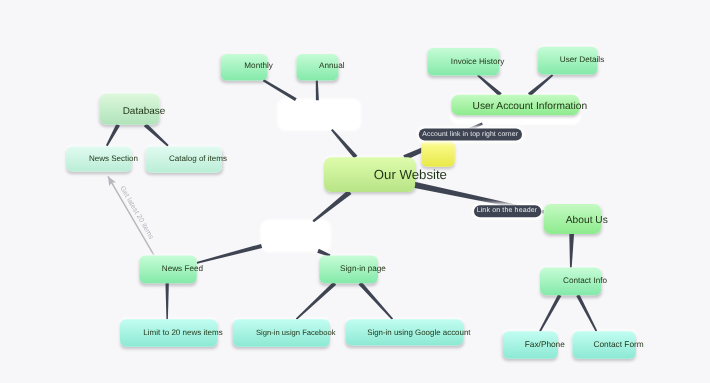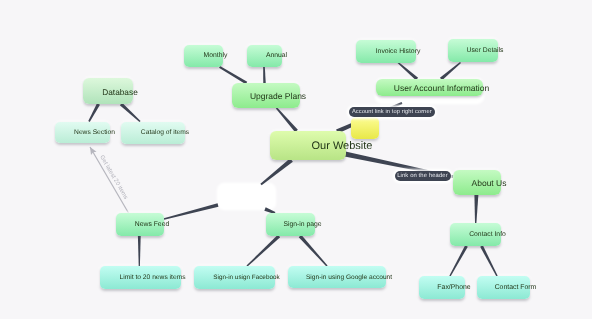--- a/index.html
+++ b/index.html
@@ -71,23 +71,20 @@
   <svg id="ann-layer" viewBox="0 0 592 319">
       <g>
         <line x1="128.5" y1="213" x2="90" y2="147" stroke="#b6b6be" stroke-width="1.2"></line>
         <polygon points="0,0 -7.5,-3.2 -6.2,0 -7.5,3.2" fill="#b6b6be" transform="translate(90,147) rotate(-120.25643716352927)"></polygon>
         <text x="109.25" y="180" fill="#b6b6be" font-size="6" font-family="&quot;Liberation Sans&quot;, sans-serif" text-anchor="middle" transform="rotate(59.74356283647073 109.25 180) translate(0,-3.8)">Get latest 20 items</text>
       </g>
     </svg>
 <div class="node" style="left: 270px; top: 131px; width: 76px; height: 29px; background: linear-gradient(rgb(222, 252, 173), rgb(184, 228, 134)); font-size: 11px; border-radius: 6px;">
       <span style="position: relative; top: 0.8px; margin-left: 44px;">Our Website</span>
     </div>
-    <div class="node" style="left: 232px; top: 83px; width: 68px; height: 25px; background: linear-gradient(rgb(196, 250, 194), rgb(141, 235, 141)); font-size: 8.5px; border-radius: 6px;">
-      <span style="position: relative; top: 0.8px;">Upgrade Plans</span>
-    </div>
     <div class="node" style="left: 184px; top: 45px; width: 39px; height: 22px; background: linear-gradient(rgb(198, 252, 214), rgb(132, 233, 169)); font-size: 6.8px; border-radius: 5px;">
       <span style="position: relative; top: 0.8px;">Monthly</span>
     </div>
     <div class="node" style="left: 247px; top: 45px; width: 35px; height: 22px; background: linear-gradient(rgb(198, 252, 214), rgb(132, 233, 169)); font-size: 6.8px; border-radius: 5px;">
       <span style="position: relative; top: 0.8px;">Annual</span>
     </div>
     <div class="node" style="left: 376px; top: 79px; width: 107px; height: 17px; background: linear-gradient(rgb(196, 250, 194), rgb(141, 235, 141)); font-size: 8.5px; border-radius: 6px;">
       <span style="position: relative; top: 0.8px;">User Account Information</span>
     </div>
     <div class="node" style="left: 356px; top: 40px; width: 60px; height: 23px; background: linear-gradient(rgb(198, 252, 214), rgb(132, 233, 169)); font-size: 6.8px; border-radius: 5px;">

